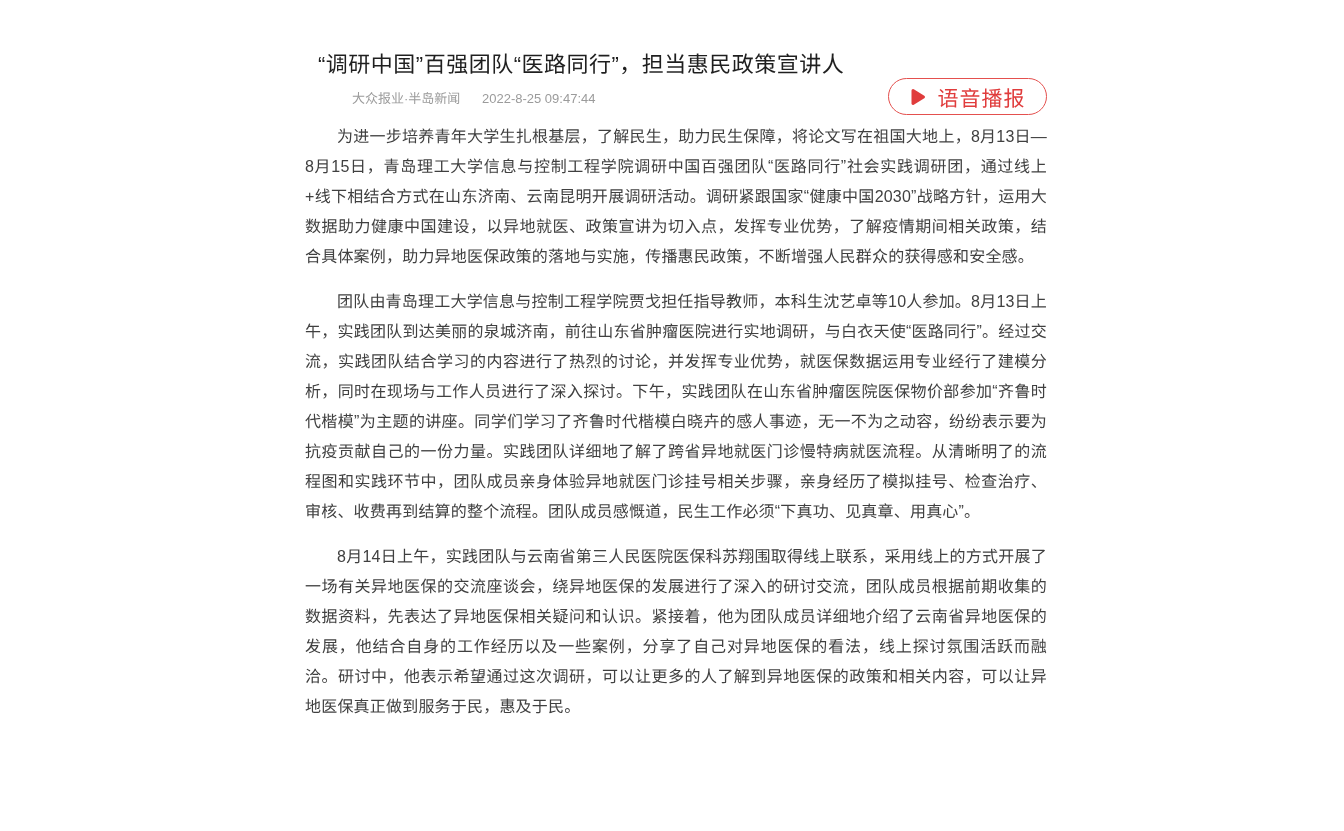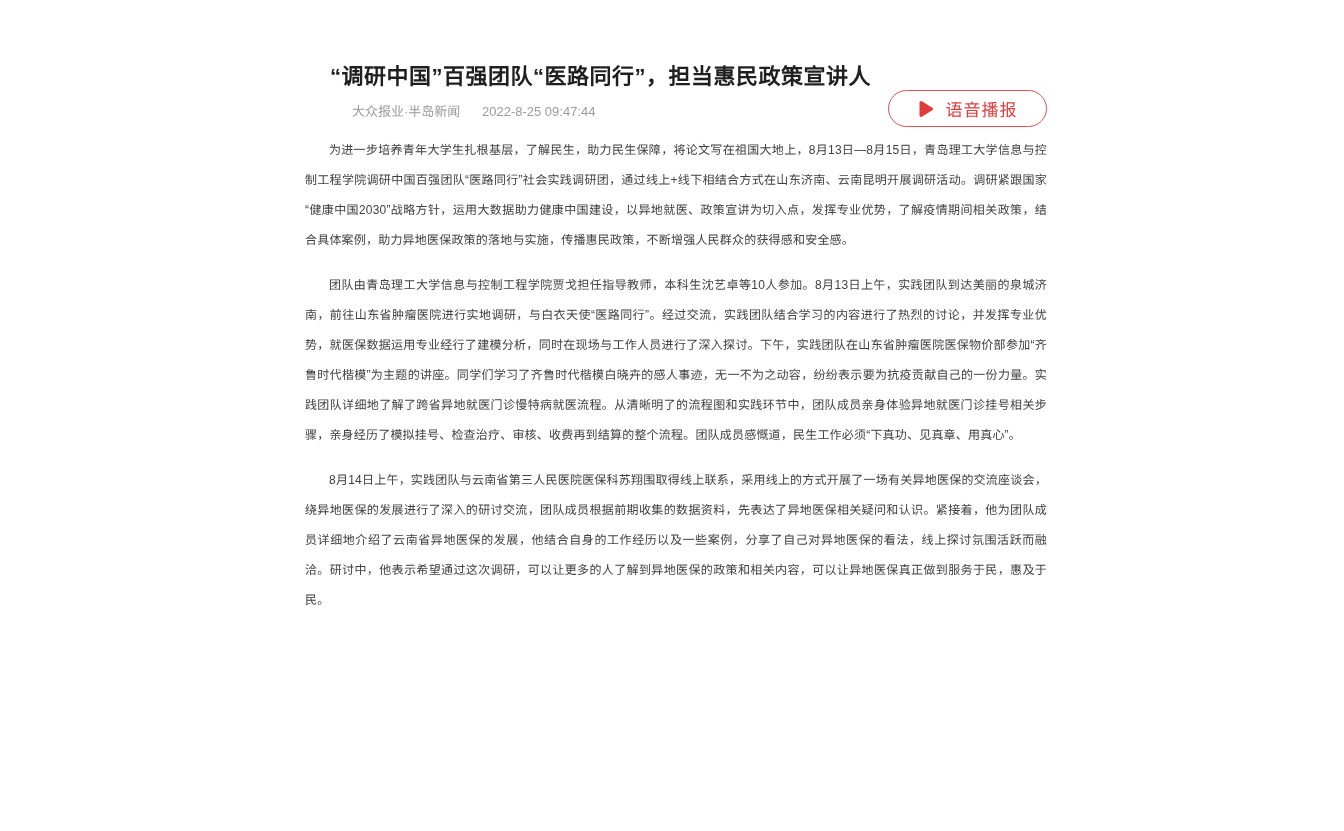--- a/index.html
+++ b/index.html
@@ -20,24 +20,24 @@
     position: relative;
     width: 742px;
     margin-left: 305px;
     padding-top: 50px;
   }
   .article-header {
     position: relative;
     padding-left: 13px;
   }
   .article-title {
-    margin: 12px;
+    margin: 0;
     font-size: 22px;
     line-height: 30px;
-    font-weight: 700;
+    font-weight: 400;
     color: #1f1f1f;
     letter-spacing: 0.5px;
   }
   .article-meta {
     margin-top: 11px;
     font-size: 13px;
     line-height: 16px;
     color: #9b9b9b;
     margin-left: 34px;
   }
@@ -49,41 +49,41 @@
     width: 159px;
     height: 37px;
     display: flex;
     align-items: center;
     justify-content: center;
     gap: 12px;
     background: #ffffff;
     border: 1px solid #e4504e;
     border-radius: 19px;
     color: #e03c3c;
-    font-size: 17px;
+    font-size: 21px;
     font-family: inherit;
     cursor: pointer;
     padding: 0;
   }
   .voice-btn .play-icon {
     display: inline-flex;
     width: 16px;
     height: 18px;
     flex: none;
   }
   .voice-btn .btn-label {
     letter-spacing: 1px;
     white-space: nowrap;
   }
   .article-content {
     margin-top: 2px;
   }
   .article-content p {
     margin: 15px 0 0 0;
-    font-size: 12px;
+    font-size: 16px;
     line-height: 30px;
     color: #404040;
     text-align: justify;
     text-justify: inter-ideograph;
     text-indent: 2em;
     letter-spacing: 0.2px;
   }
 </style>
 </head>
 <body>

